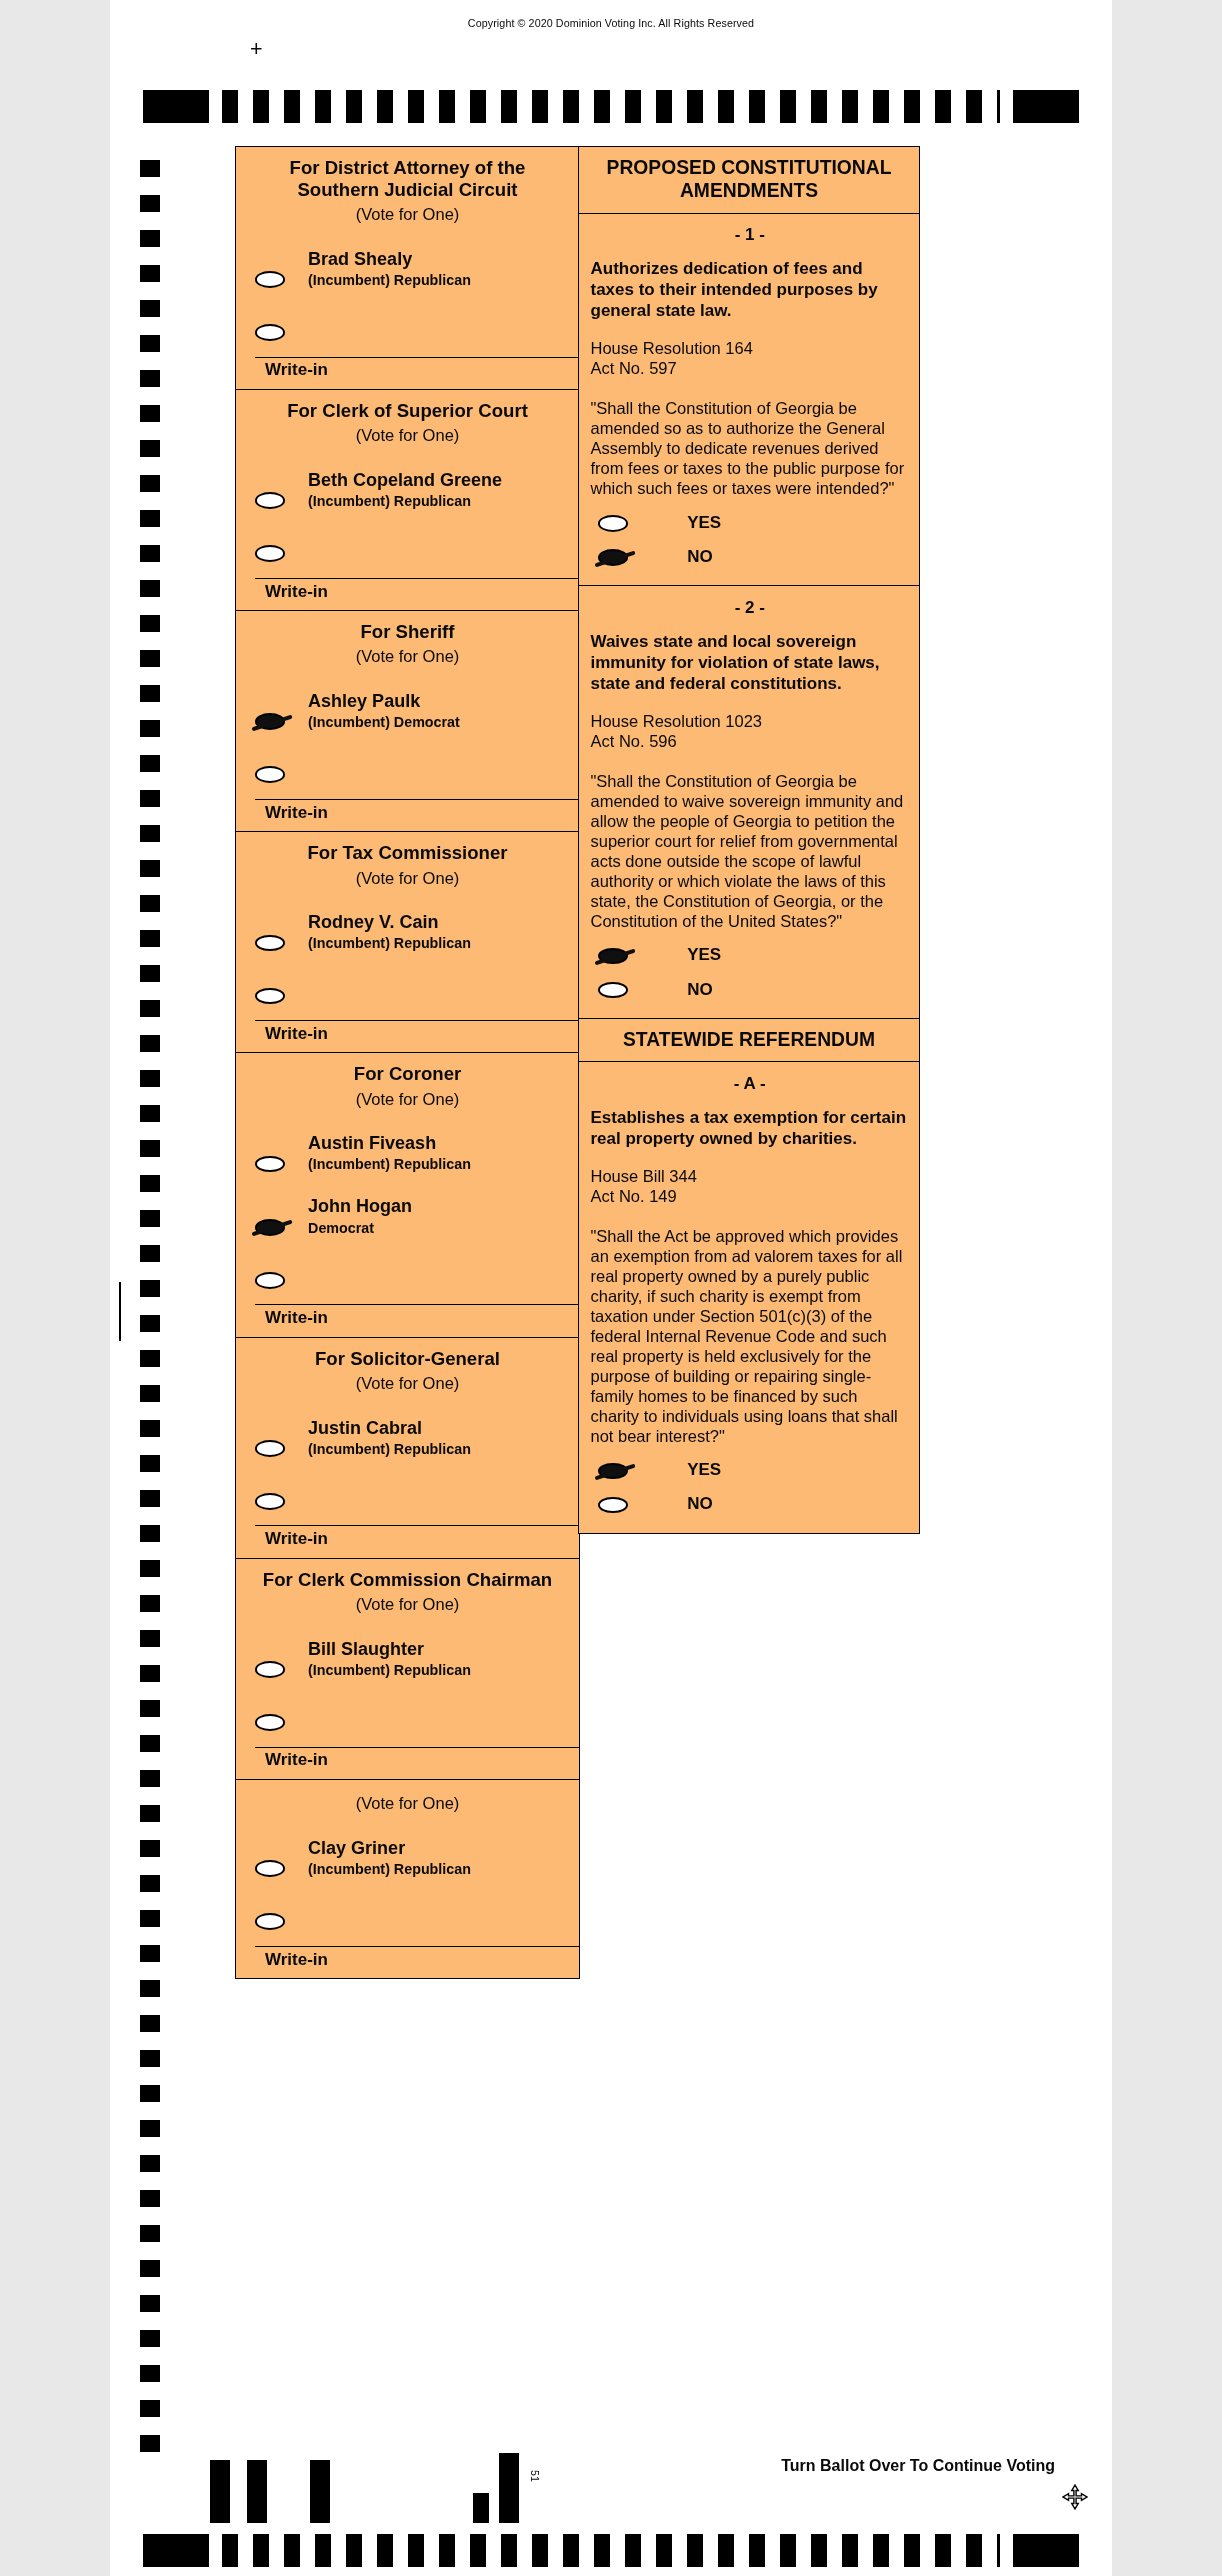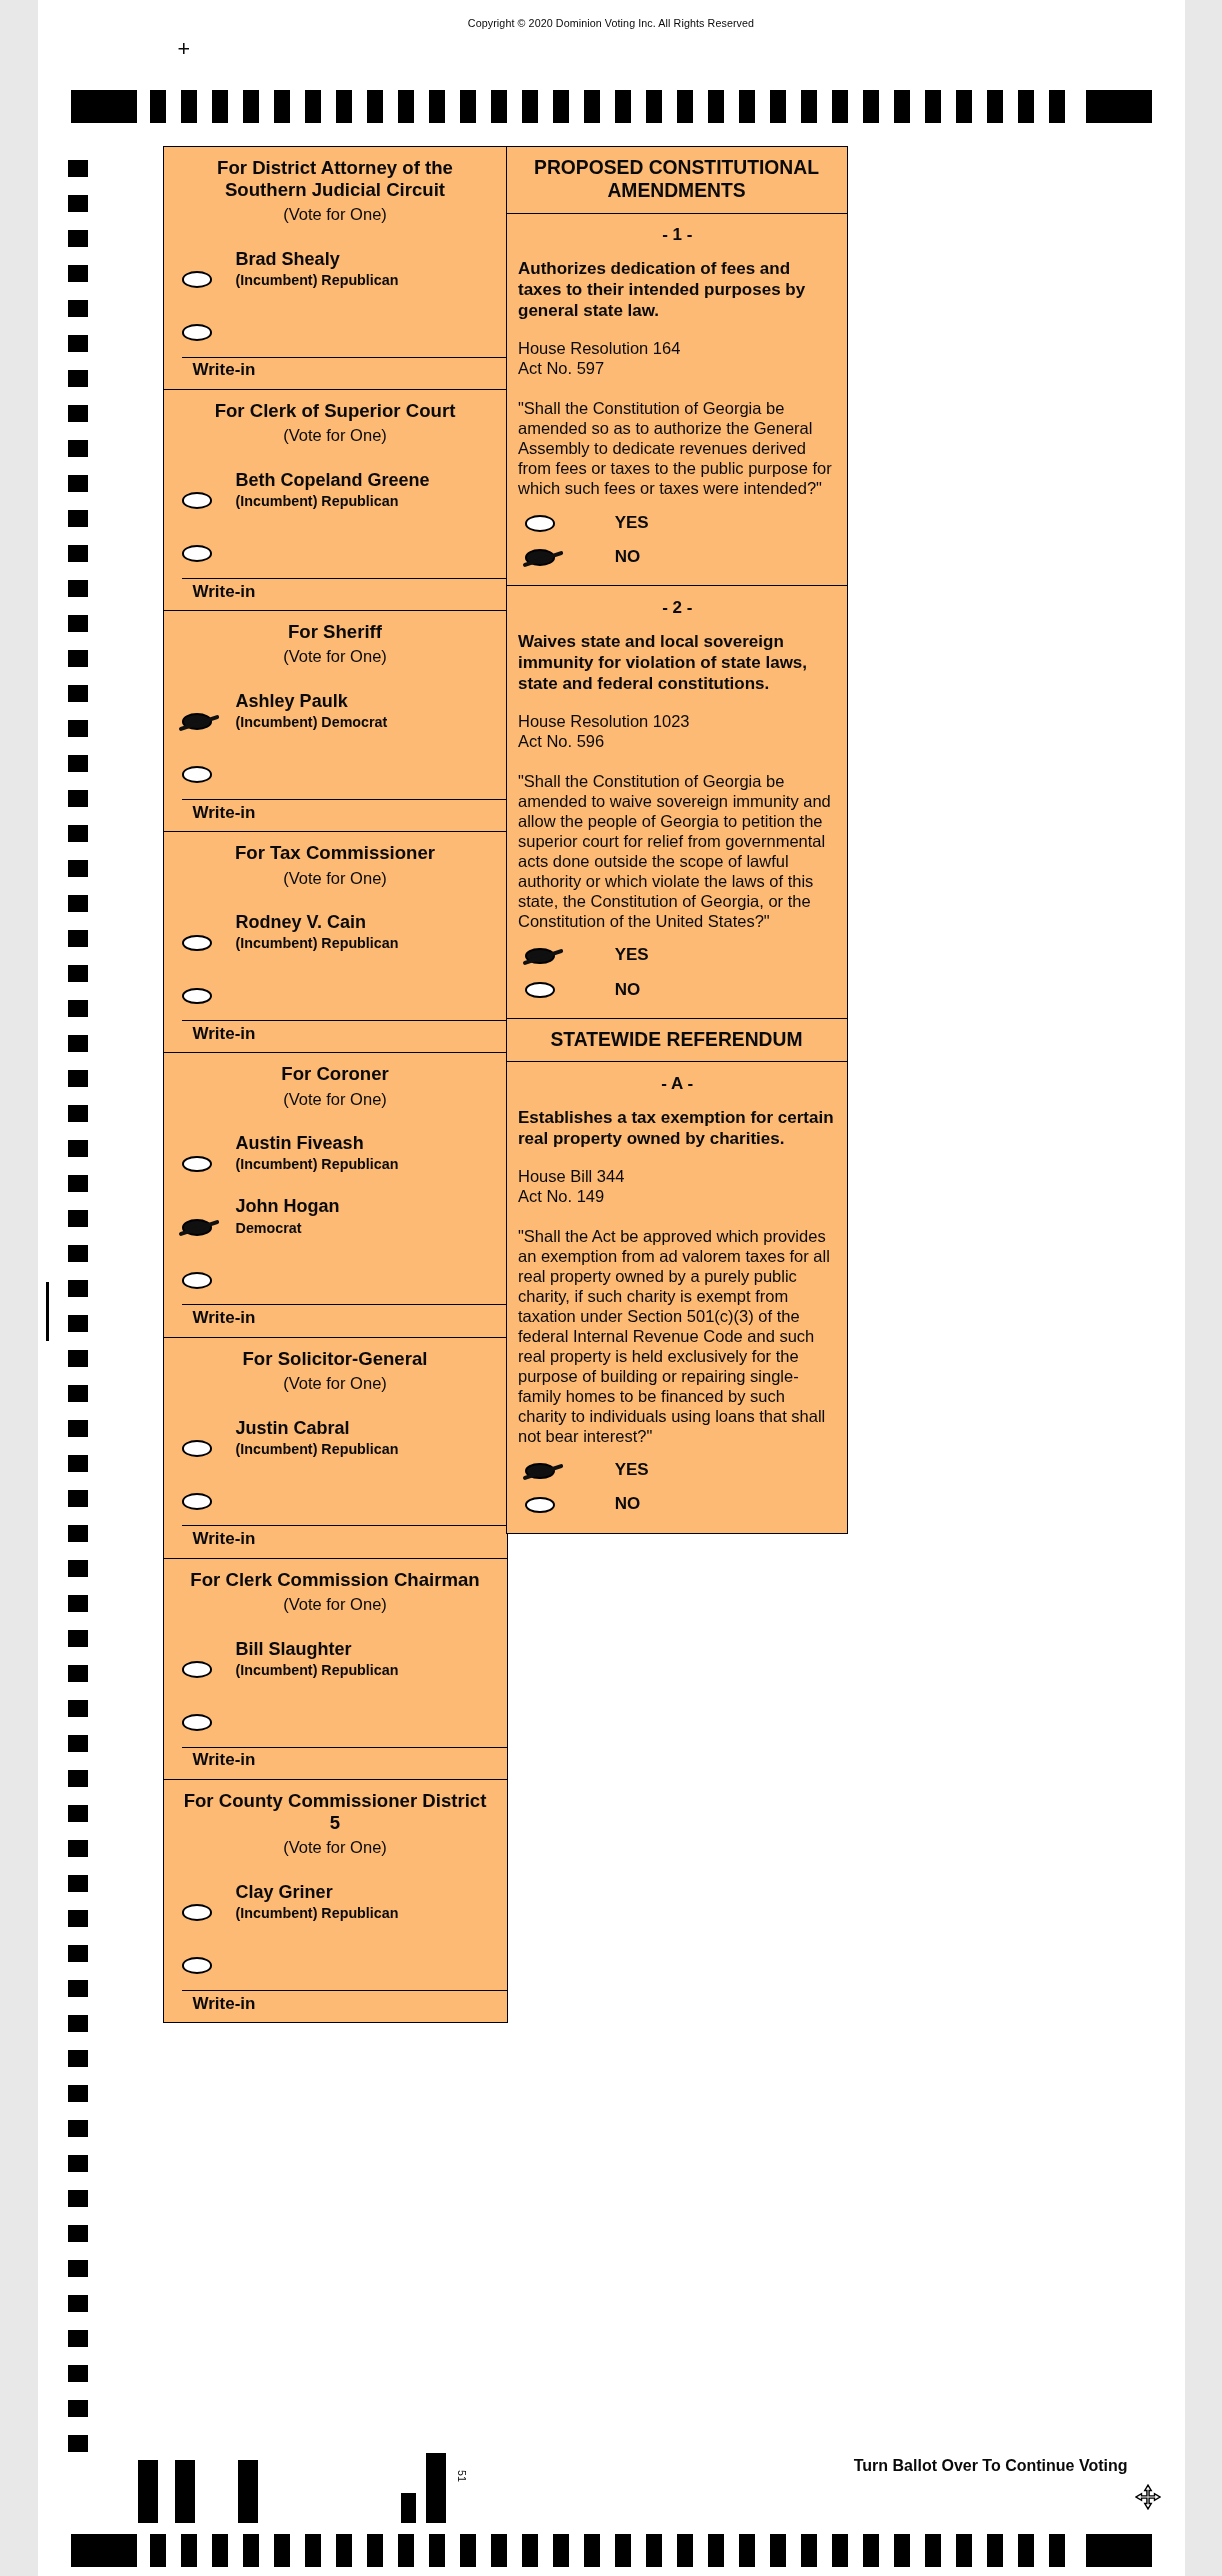--- a/index.html
+++ b/index.html
@@ -1,18 +1,18 @@
 <!DOCTYPE html>
 <html style="font-size:11.5px"><head>
 <meta charset="utf-8">
 <style>
   * { box-sizing: border-box; margin: 0; padding: 0; }
   body { background: #e8e8e8; font-family: "Liberation Sans", sans-serif; color: #0a0a0a; }
   .page {
-    position: relative; width: 1147px; height: 2576px;
+    position: relative; width: 1002px; height: 2576px;
     background: #ffffff; overflow: hidden; margin: 0 auto;
   }
 
   
   .timing-h { position: absolute; left: 33px; right: 33px; height: 33px; display: flex; }
   .timing-h .cap { width: 66px; background: #000; }
   .timing-h .bars { flex: 1; margin: 0 13px; background: repeating-linear-gradient(90deg, #000 0 15.8px, transparent 15.8px 31px); }
   .timing-top { top: 90px; }
   .timing-bottom { top: 2534px; }
   .timing-v { position: absolute; top: 160px; height: 2292px; width: 20px;
@@ -206,21 +206,20 @@
         </div>
       </div>
       <div class="cand blank">
         <span class="oval"></span>
       </div>
       <div class="writein-line"></div>
       <div class="writein-label">Write-in</div>
     </section>
 
     <section class="contest">
-      <h3 class="c-title">For County Commissioner District 5</h3>
       <div class="c-instr">(Vote for One)</div>
       <div class="cand">
         <span class="oval"></span>
         <div class="cand-text">
           <div class="cand-name">Clay Griner</div>
           <div class="cand-detail">(Incumbent) Republican</div>
         </div>
       </div>
       <div class="cand blank">
         <span class="oval"></span>

